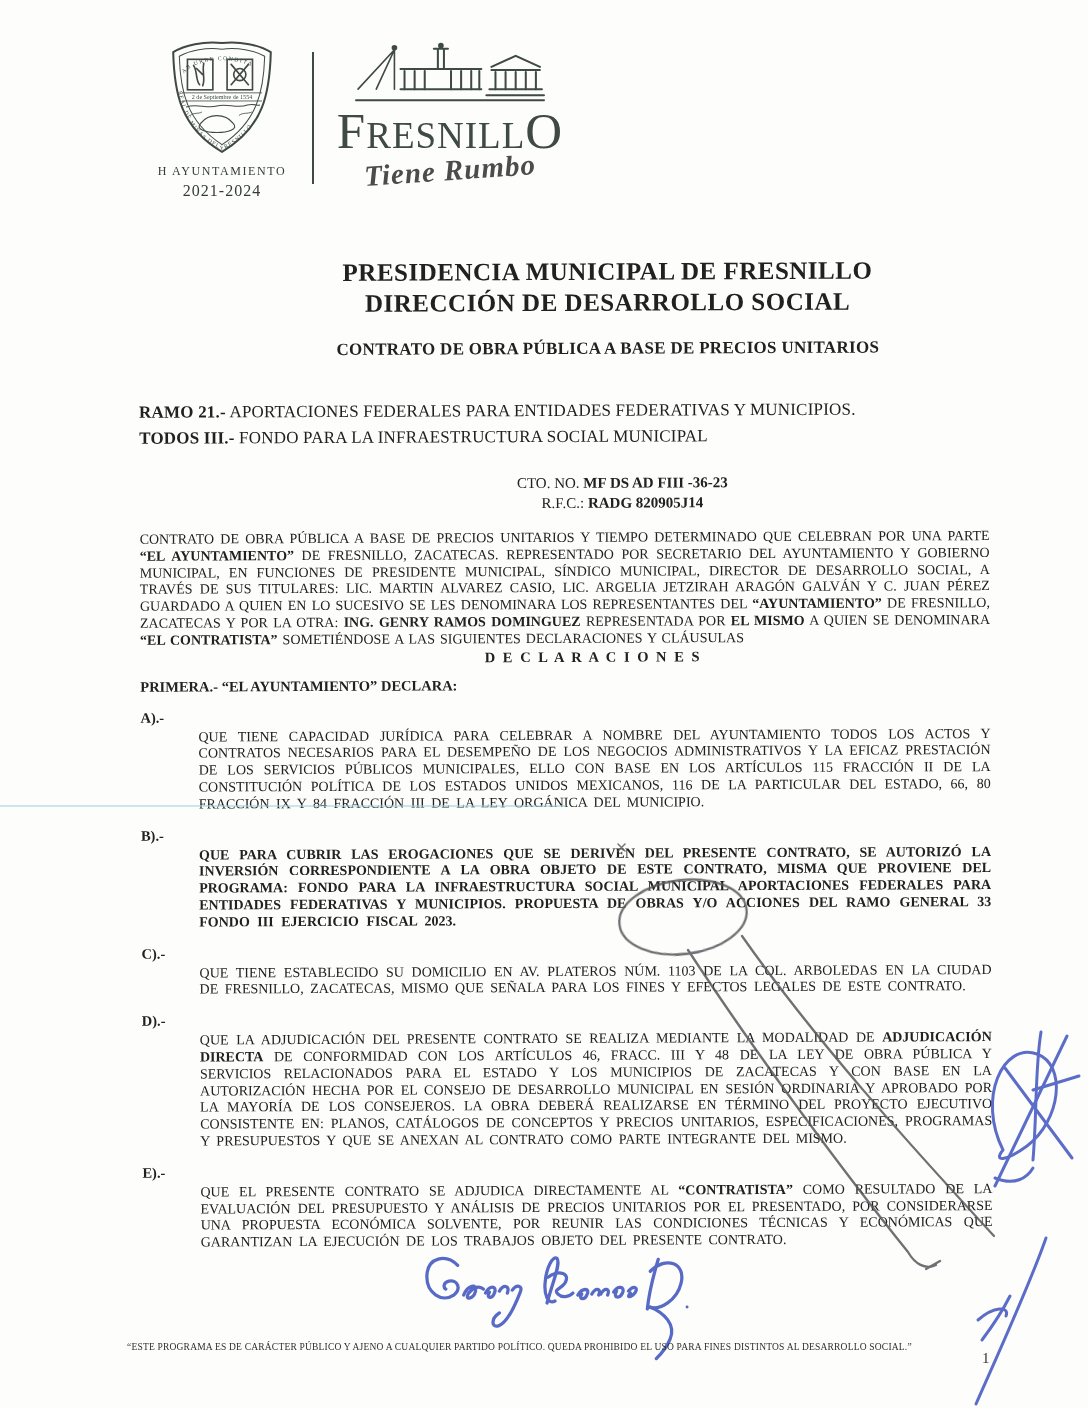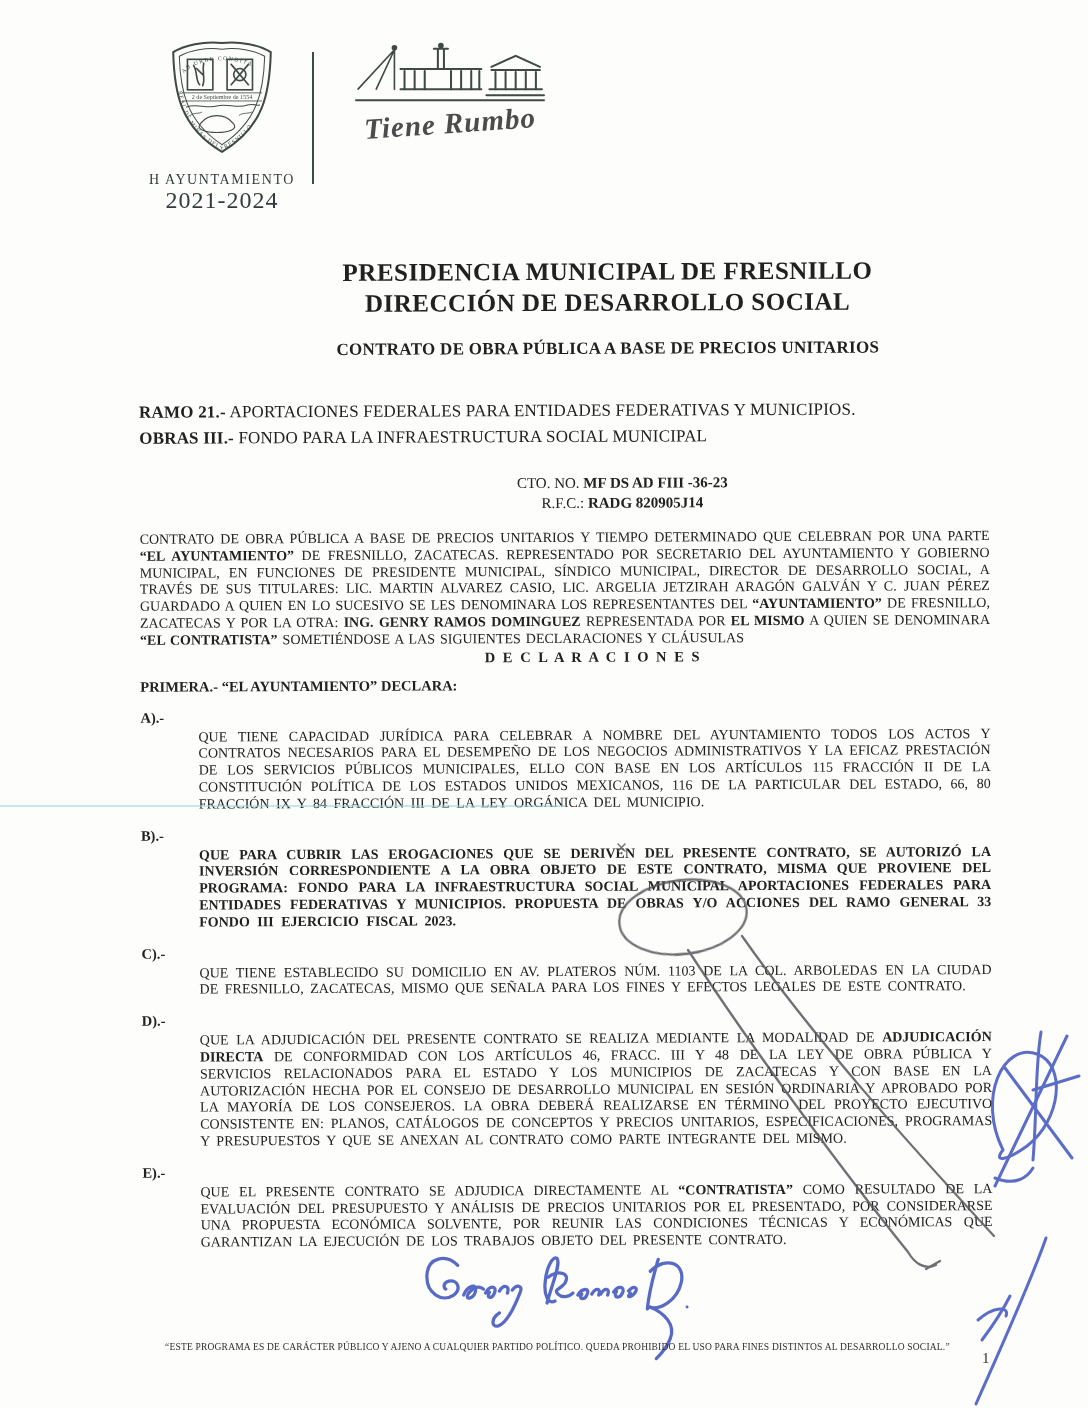--- a/index.html
+++ b/index.html
@@ -7,22 +7,22 @@
   body {
     width:1088px; height:1408px; position:relative; overflow:hidden;
     font-family:"Liberation Serif","DejaVu Serif",serif; color:#212121;
   }
   .page { position:absolute; inset:0; }
 
   
   .header { position:absolute; top:40px; left:146px; display:flex; }
   .seal-block { width:152px; text-align:center; color:#323c3c; }
   .seal-svg { width:124px; height:124px; display:block; margin:0 auto; }
-  .gov1 { font-size:14px; letter-spacing:1.6px; margin-top:8px; }
-  .gov2 { font-size:24px; letter-spacing:1px; line-height:24px; }
+  .gov1 { font-size:12px; letter-spacing:1.6px; margin-top:0; }
+  .gov2 { font-size:16px; letter-spacing:1px; line-height:24px; }
   .divider { width:2px; background:#3f4a44; height:132px; margin:12px 10px 0 14px; }
   .brand { width:252px; text-align:center; color:#3f4a44; padding-top:2px; }
   .monument { width:192px; height:68px; display:block; margin:0 auto; }
   .brand-name { font-size:37px; line-height:42px; letter-spacing:1px; white-space:nowrap; }
   .brand-name .bigcap { font-size:51px; }
   .tagline { font-size:29px; font-style:italic; font-weight:bold; letter-spacing:1px;
              color:#4c4c4c; transform:rotate(-4deg); margin-top:-3px; }
 
   
   .content { position:absolute; top:0; left:0; width:1088px;
@@ -41,21 +41,21 @@
   .primera { font-weight:bold; font-size:14.5px; margin-top:11px; }
   .clause-label { font-weight:bold; font-size:14.5px; margin-top:14px; }
   .clause-text { margin:3px 0 0 58px; font-size:14px; line-height:16.8px;
                  text-align:justify; word-spacing:3px; }
   .clause-text.bold { font-weight:bold; word-spacing:4px; }
   b { font-weight:bold; }
 
   
   .signature-svg { position:absolute; left:416px; top:1250px; width:278px; height:114px; }
   .footer { position:absolute; left:127px; top:1342px; font-size:9.5px;
-            letter-spacing:0.2px; color:#2e2e2e; white-space:nowrap;margin-left:38px; }
+            letter-spacing:0.2px; color:#2e2e2e; white-space:nowrap; }
   .page-number { position:absolute; left:982px; top:1350px; font-size:15px; color:#333; }
   .pen-overlay { position:absolute; left:0; top:0; width:1088px; height:1408px;
                  pointer-events:none; }
   .sr { position:absolute; width:1px; height:1px; overflow:hidden; clip:rect(0 0 0 0); }
 </style>
 </head>
 <body>
 
 <div class="page">
 
@@ -98,34 +98,35 @@
         <path d="M40,7 L4,46 M40,7 L22,46 M40,7 L40,46" stroke-width="1.6"></path>
         <circle cx="40" cy="5" r="1.6" fill="#3f4a44"></circle>
         <path d="M46,26 L126,26 M46,46 L126,46" stroke-width="2"></path>
         <path d="M50,28 L50,46 M60,28 L60,46 M70,28 L70,46 M96,28 L96,46 M106,28 L106,46 M116,28 L116,46 M124,28 L124,46" stroke-width="2"></path>
         <path d="M83,26 L83,7 M89,26 L89,7 M79,6 L93,6" stroke-width="2"></path>
         <circle cx="86" cy="3" r="1.6" fill="#3f4a44"></circle>
         <path d="M136,24 L160,13 L184,24 M136,27 L184,27" stroke-width="2"></path>
         <path d="M140,29 L140,46 M150,29 L150,46 M160,29 L160,46 M170,29 L170,46 M180,29 L180,46" stroke-width="2"></path>
         <path d="M134,46 L186,46 M131,52 L188,52" stroke-width="2"></path>
       </svg>
+      <div class="brand-name"><span class="bigcap">F</span><span>RESNILL</span><span class="bigcap">O</span></div>
       <div class="tagline">Tiene Rumbo</div>
     </div>
   </div>
 
   <div class="content">
 
     <div class="doc-title">
       <div>PRESIDENCIA MUNICIPAL DE FRESNILLO</div>
       <div>DIRECCIÓN DE DESARROLLO SOCIAL</div>
     </div>
 
     <div class="subtitle">CONTRATO DE OBRA PÚBLICA A BASE DE PRECIOS UNITARIOS</div>
 
-    <div class="ramo"><b>RAMO 21.-</b><span> APORTACIONES FEDERALES PARA ENTIDADES FEDERATIVAS Y MUNICIPIOS.</span><br><b>OBRAS III.-</b><span> FONDO PARA LA INFRAESTRUCTURA SOCIAL MUNICIPAL</span></div>
+    <div class="ramo"><b>RAMO 21.-</b><span> APORTACIONES FEDERALES PARA ENTIDADES FEDERATIVAS Y MUNICIPIOS.</span><br><b>TODOS III.-</b><span> FONDO PARA LA INFRAESTRUCTURA SOCIAL MUNICIPAL</span></div>
 
     <div class="refblock">
       <div><span>CTO. NO. </span><b>MF DS AD FIII -36-23</b></div>
       <div><span>R.F.C.: </span><b>RADG 820905J14</b></div>
     </div>
 
     <p class="intro"><span>CONTRATO DE OBRA PÚBLICA A BASE DE PRECIOS UNITARIOS Y TIEMPO DETERMINADO QUE CELEBRAN POR UNA PARTE </span><b>“EL AYUNTAMIENTO”</b><span> DE FRESNILLO, ZACATECAS. REPRESENTADO POR SECRETARIO DEL AYUNTAMIENTO Y GOBIERNO MUNICIPAL,  EN FUNCIONES DE PRESIDENTE MUNICIPAL, SÍNDICO MUNICIPAL, DIRECTOR DE DESARROLLO SOCIAL, A TRAVÉS DE SUS TITULARES: LIC. MARTIN ALVAREZ CASIO, LIC. ARGELIA JETZIRAH ARAGÓN GALVÁN Y C. JUAN PÉREZ GUARDADO A QUIEN EN LO SUCESIVO SE LES DENOMINARA LOS REPRESENTANTES DEL </span><b>“AYUNTAMIENTO”</b><span> DE FRESNILLO, ZACATECAS Y POR LA OTRA: </span><b>ING. GENRY RAMOS DOMINGUEZ</b><span> REPRESENTADA POR </span><b>EL MISMO</b><span> A  QUIEN SE DENOMINARA </span><b>“EL CONTRATISTA”</b><span> SOMETIÉNDOSE A LAS  SIGUIENTES DECLARACIONES Y CLÁUSULAS</span></p>
 
     <div class="decl-heading">D E C L A R A C I O N E S</div>
 

